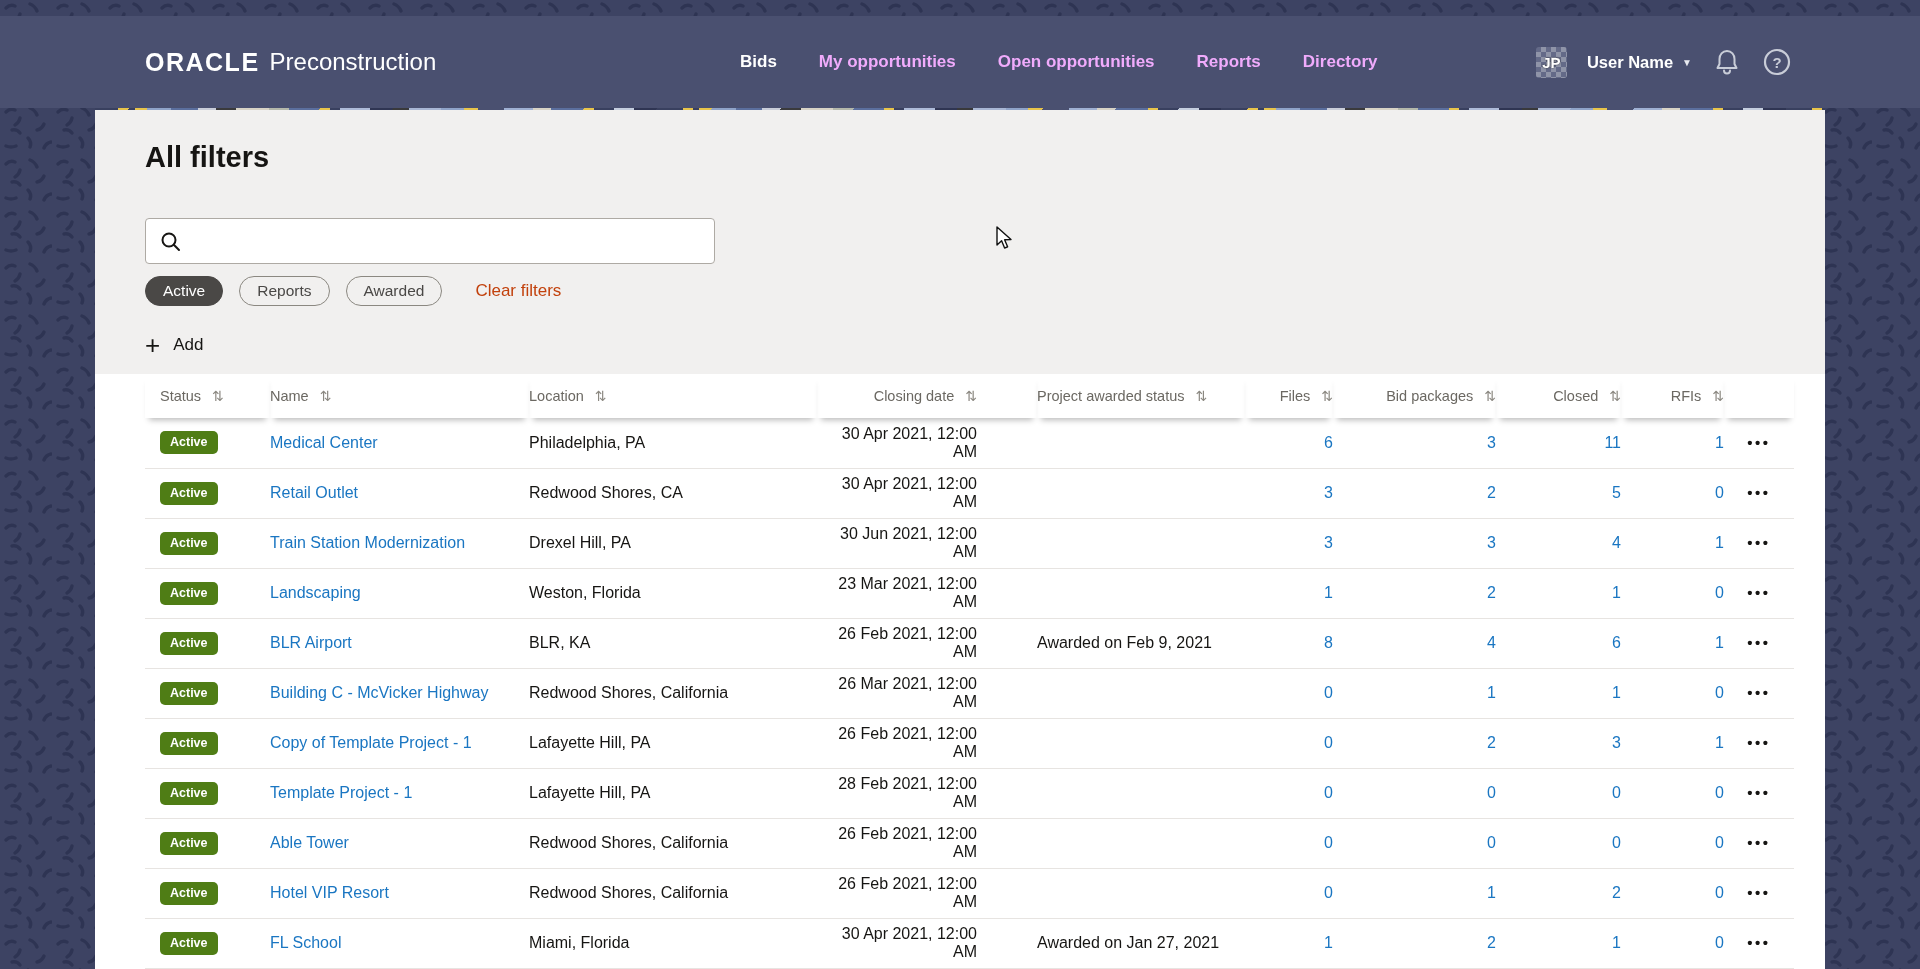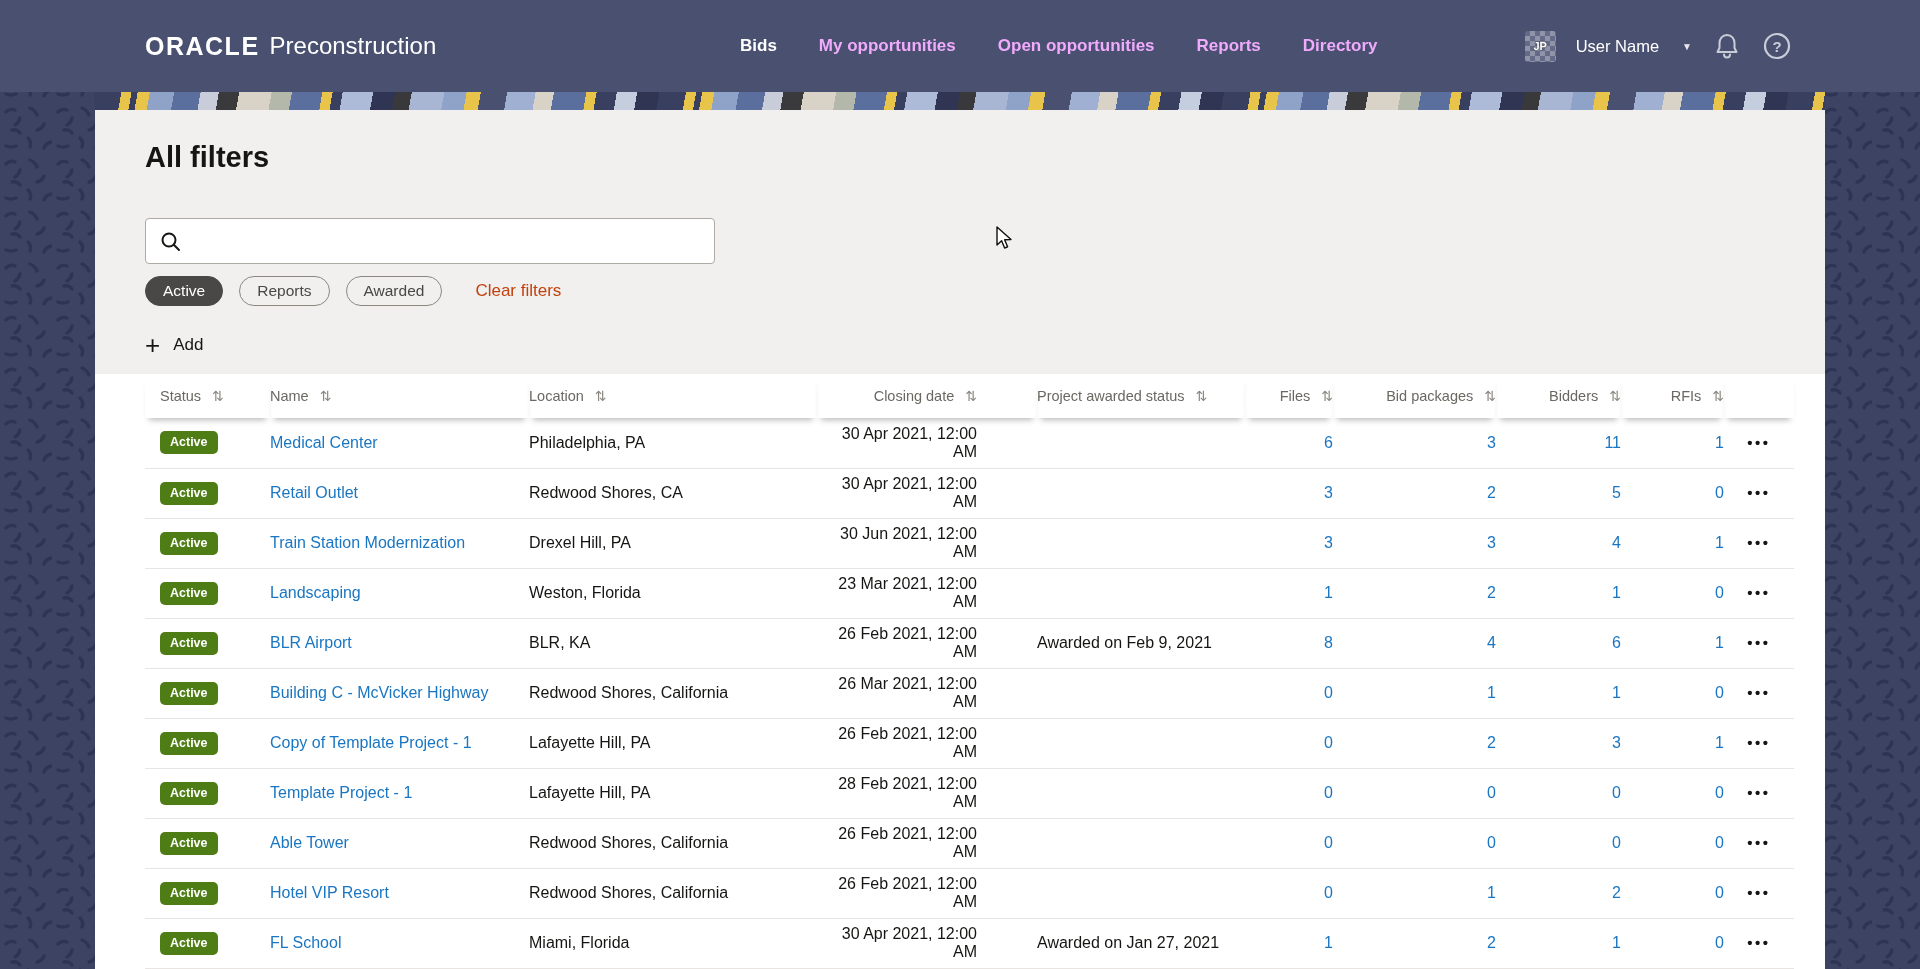--- a/index.html
+++ b/index.html
@@ -3,32 +3,32 @@
 <meta charset="utf-8">
 <style>
   * { margin:0; padding:0; box-sizing:border-box; }
   html,body { width:1920px; height:969px; overflow:hidden; font-family:"Liberation Sans", sans-serif; }
   body { position:relative; background:#3d4363; }
 
   
   .bg-pattern { position:absolute; inset:0; z-index:0; }
 
   
-  .topbar { position:absolute; left:0; top:0; width:1920px; height:92px; background:#4a5070; z-index:3; }
+  .topbar { position:absolute; left:0; top:16px; width:1920px; height:92px; background:#4a5070; z-index:3; }
   .brand { position:absolute; left:145px; top:0; height:92px; display:flex; align-items:center; gap:10px; color:#fff; }
   .brand .oracle { font-size:25px; font-weight:bold; letter-spacing:1.5px; }
   .brand .product { font-size:24px; font-weight:400; }
   .topbar-nav { position:absolute; left:712px; top:0; height:92px; display:flex; align-items:center; gap:42px;margin-left:28px; }
   .nav-item { font-size:17px; font-weight:600; color:#f0abfc; cursor:pointer; white-space:nowrap; }
   .nav-item.active { color:#ffffff; font-weight:bold; }
   .user-cluster { position:absolute; right:128px; top:0; height:92px; display:flex; align-items:center; gap:20px; }
   .avatar { width:31px; height:31px; border-radius:3px; display:flex; align-items:center; justify-content:center;
             background:repeating-conic-gradient(#8f94a8 0 25%, #646a88 0 50%) 0 0/10px 10px; }
-  .avatar span { color:#fff; font-size:11px; font-weight:bold; text-shadow:0 0 2px #333; }
-  .user-name { display:flex; align-items:center; gap:23px; color:#fff; font-size:16.5px; font-weight:normal; cursor:pointer; }
+  .avatar span { color:#fff; font-size:15px; font-weight:bold; text-shadow:0 0 2px #333; }
+  .user-name { display:flex; align-items:center; gap:9px; color:#fff; font-size:16.5px; font-weight:bold; cursor:pointer; }
   .user-name .caret { font-size:10px; color:#e8eaf0; }
   .icon-btn { width:30px; height:30px; display:flex; align-items:center; justify-content:center; cursor:pointer; }
 
   
   .card { position:absolute; left:95px; top:92px; width:1730px; height:877px; z-index:2;
           display:flex; flex-direction:column; background:#f1f0ef; }
   .stripe-banner { height:18px; width:100%; flex:0 0 auto;
     background:repeating-linear-gradient(100deg,
       #39405f 0 26px, #e8c44a 26px 36px, #39405f 36px 42px, #e8c44a 42px 54px,
       #8fa3c8 54px 78px, #5b6f9e 78px 104px, #c9cdd9 104px 122px, #3a3a3c 122px 142px,
@@ -196,21 +196,21 @@
           <th>
             <span>Project awarded status</span><span class="sort">⇅</span>
           </th>
           <th class="num">
             <span>Files</span><span class="sort">⇅</span>
           </th>
           <th class="num">
             <span>Bid packages</span><span class="sort">⇅</span>
           </th>
           <th class="num">
-            <span>Bidders</span><span class="sort">⇅</span>
+            <span>Closed</span><span class="sort">⇅</span>
           </th>
           <th class="num">
             <span>RFIs</span><span class="sort">⇅</span>
           </th>
           <th></th>
         </tr>
       </thead>
       <tbody>
   <tr>
     <td class="pad-l"><span class="badge">Active</span></td>

